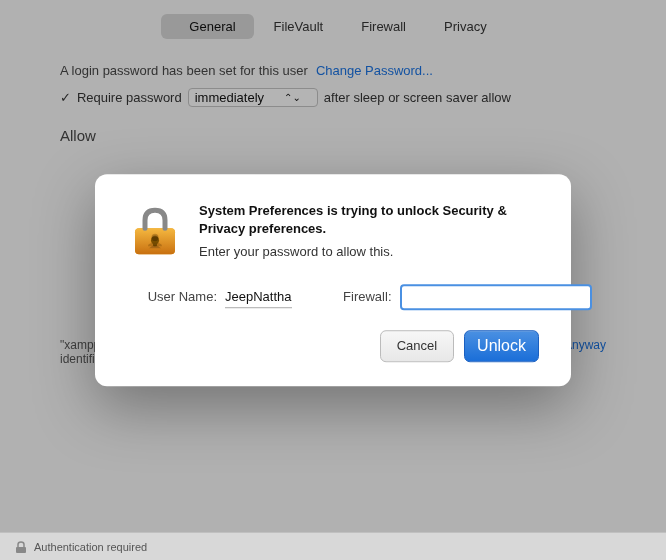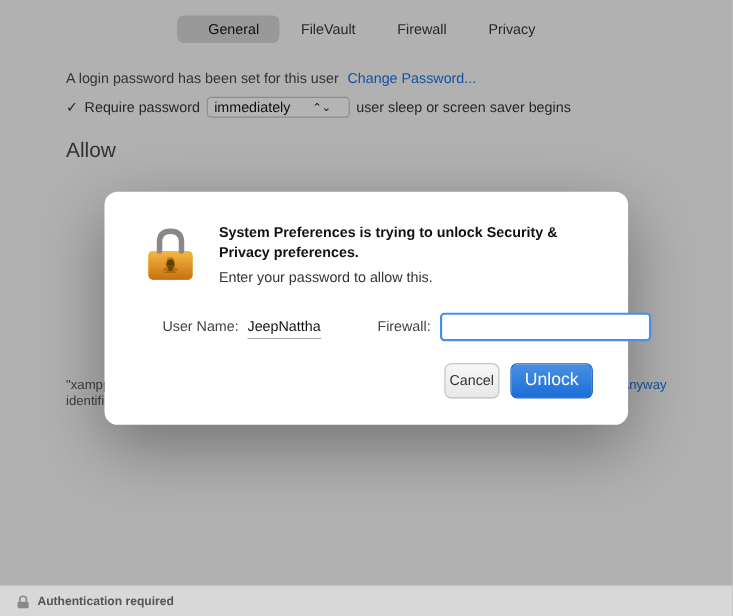--- a/index.html
+++ b/index.html
@@ -82,21 +82,21 @@
       padding: 1px 16px 1px 6px;
       font-size: 13px;
       color: #111;
       position: relative;
       display: inline-flex;
       align-items: center;
       gap: 20px;
     }
 
     .bg-allow-row {
-      font-size: 19px;
+      font-size: 15px;
       color: #444;
       margin-top: 20px;
     }
 
     .bg-blocked-row {
       font-size: 12px;
       color: #555;
       margin-top: 80px;
       display: flex;
       gap: 10px;
@@ -200,21 +200,21 @@
       background: #fff;
     }
 
     .dialog-buttons {
       display: flex;
       justify-content: flex-end;
       gap: 10px;
     }
 
     .btn-cancel {
-      padding: 6px 4px;
+      padding: 6px 16px;
       border-radius: 6px;
       border: 1px solid #bbb;
       background: linear-gradient(to bottom, #f7f7f7, #e8e8e8);
       font-size: 13px;
       color: #333;
       cursor: pointer;
     }
 
     .btn-unlock {
       padding: 6px 12px;
@@ -229,21 +229,20 @@
 
     .bottom-bar {
       position: absolute;
       bottom: 0; left: 0; right: 0;
       height: 28px;
       background: #d8d8d8;
       border-top: 1px solid #c0c0c0;
       display: flex;
       align-items: center;
       padding: 0 14px;
-      font-weight: bold;
     }
 
     .lock-small-icon {
       width: 14px;
       height: 14px;
     }
 
     .bottom-text {
       font-size: 11px;
       color: #555;
@@ -266,21 +265,21 @@
       <span>A login password has been set for this user</span>
       <a class="change-password-btn">Change Password...</a>
     </div>
     <div class="bg-require-line">
       <span class="checkmark">✓</span>
       <span>Require password</span>
       <span class="dropdown-text">
         <span>immediately</span>
         <span style="font-size:10px;">⌃⌄</span>
       </span>
-      <span>user sleep or screen saver begins</span>
+      <span>after sleep or screen saver allow</span>
     </div>
     <div class="bg-allow-row">
       <span>Allow</span>
     </div>
   </div>
 
   <div style="padding: 100px 60px 0;">
     <div class="bg-blocked-row">
       <span>"xampp-osx-8.2.4-0-installer.app" was blocked from use because it is not from an identified developer.</span>
       <a class="open-anyway-link">Open Anyway</a>

